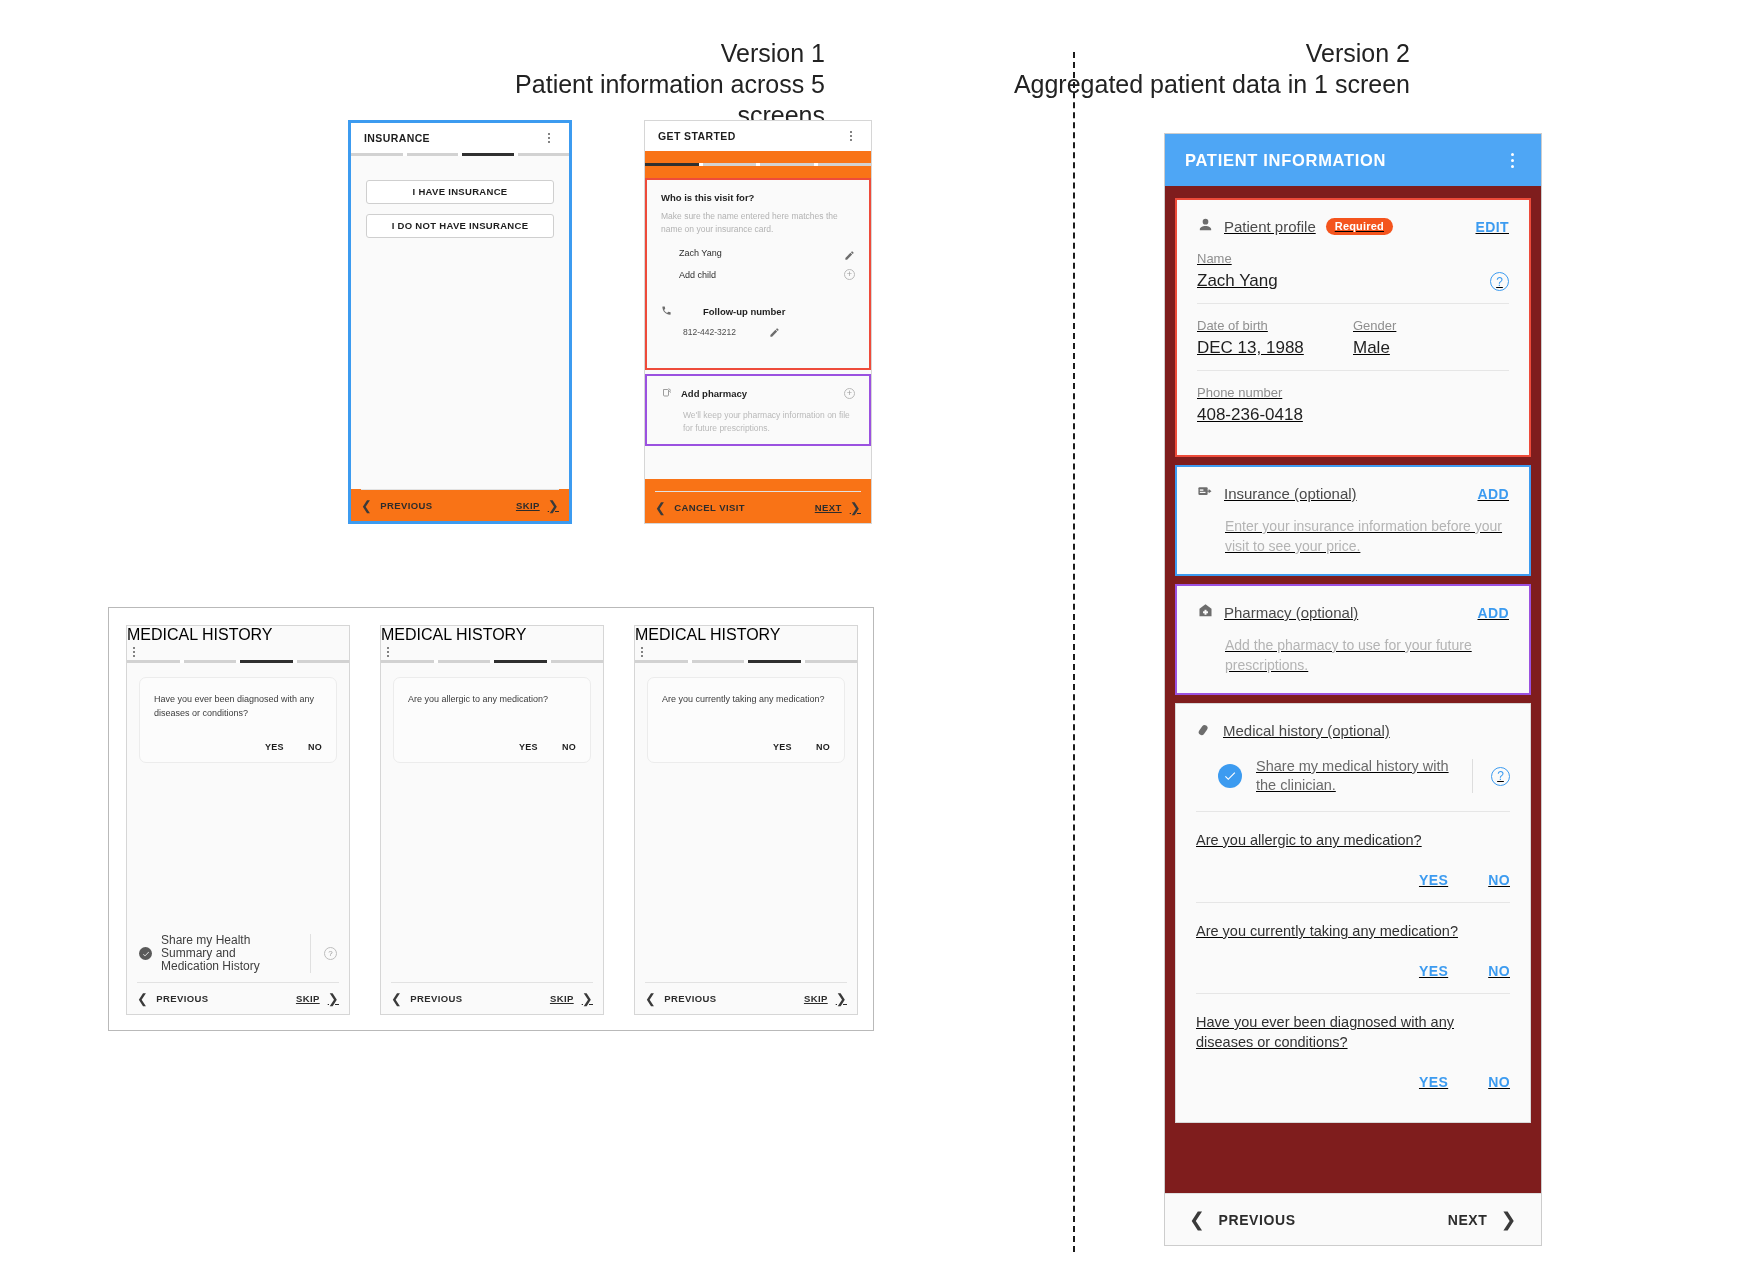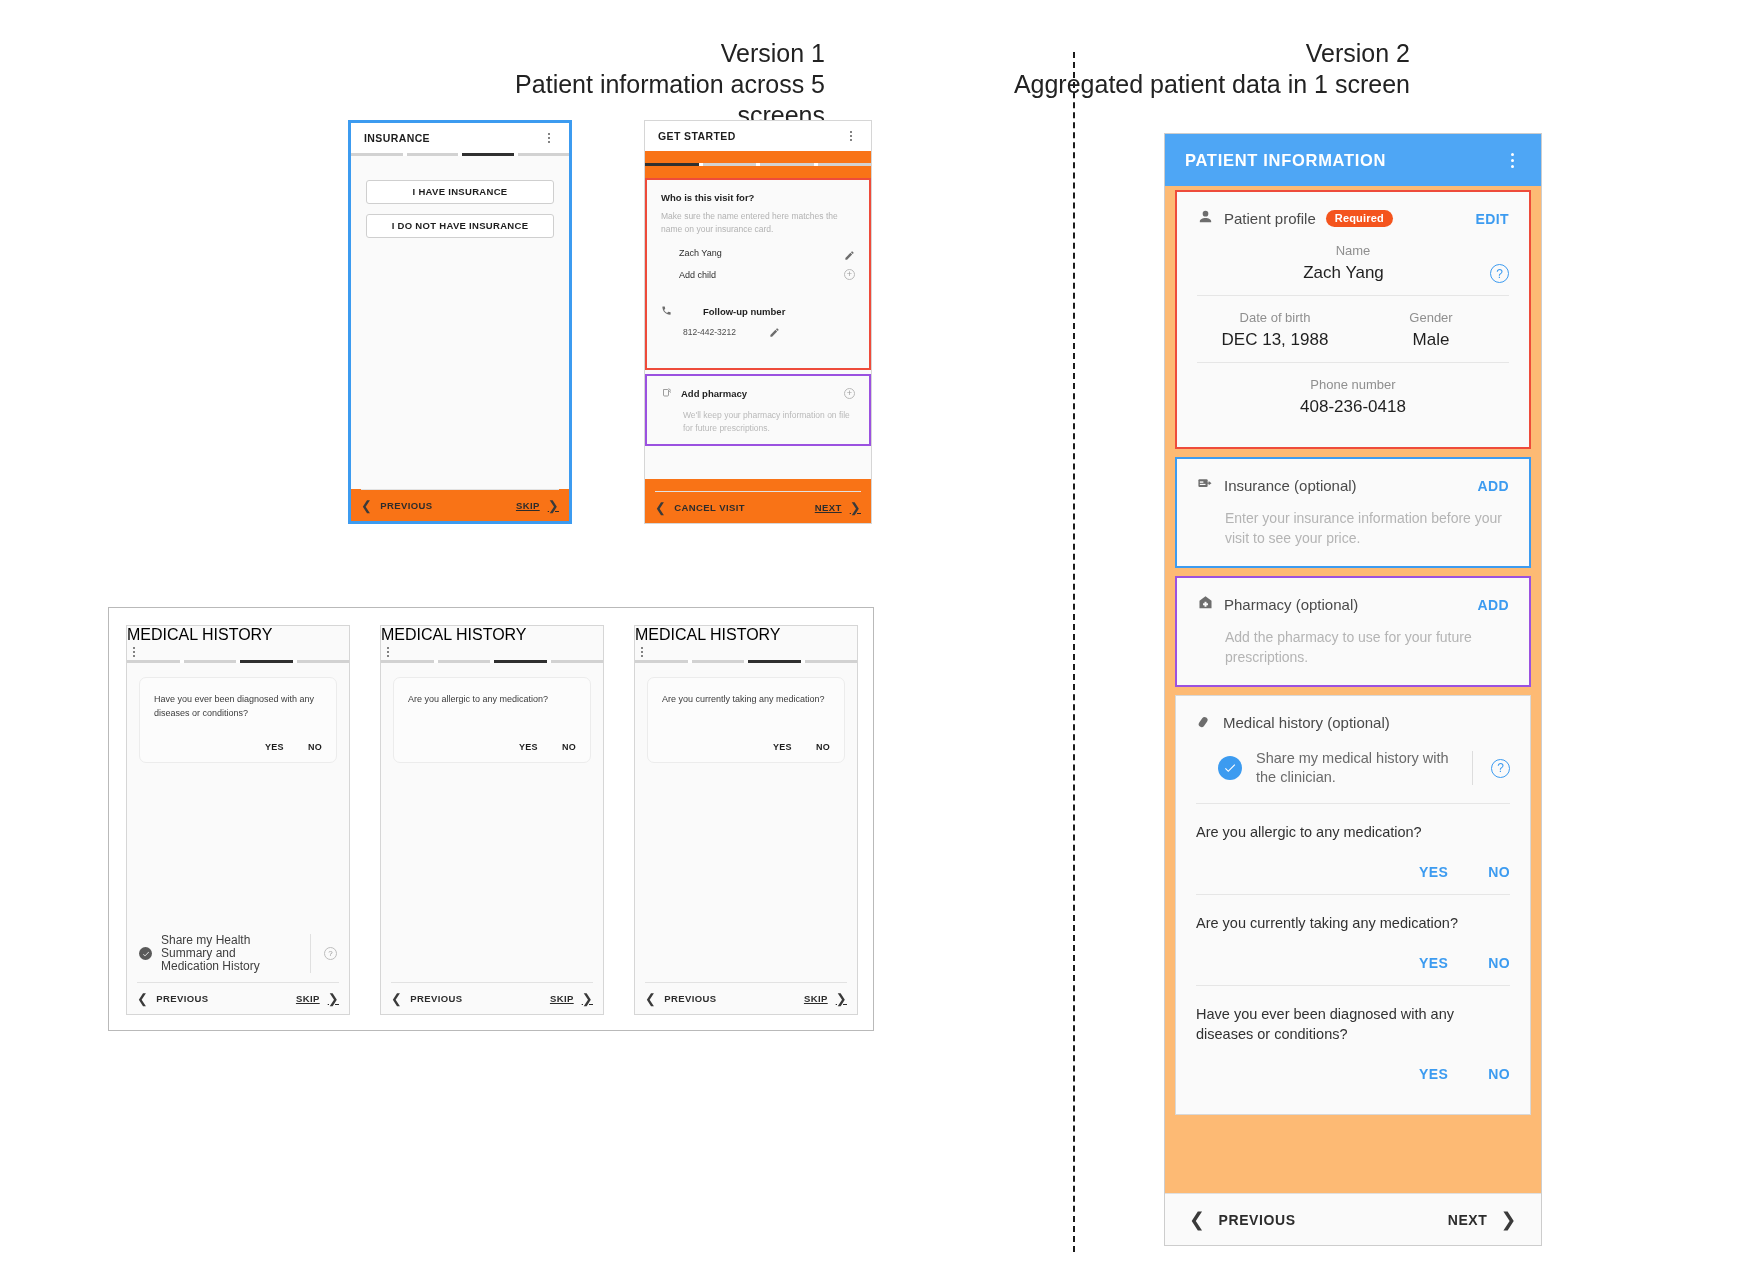--- a/index.html
+++ b/index.html
@@ -184,39 +184,39 @@
   #v2-phone .v2-appbar {
     flex: 0 0 auto; height: 52px; background: #4ea6f5;
     display:flex; align-items:center; padding: 4px 20px;
   }
   #v2-phone .v2-appbar .title {
     flex:1; color:#ffffff; font-size: 16.5px; font-weight: 700; letter-spacing: .7px;
   }
   .kebab-white i { background: #ffffff; width: 3px; height: 3px; }
   .kebab-white { gap: 3px; width: 18px; height: 22px; }
 
-  .v2-scroll { flex: 1; position: relative; background: #fdba74; padding: 4px 10px; overflow: hidden; }
+  .v2-scroll { flex: 1; position: relative; background: #7f1d1d; padding: 12px 10px; overflow: hidden; text-decoration: underline; }
   .v2-card {
     background: #fafafa; border: 1px solid #e0e0e0;
     padding: 16px 20px 18px 20px;
     margin-bottom: 8px;
   }
   .v2-card.red { border: 2px solid #ee4b3a; }
   .v2-card.blue { border: 2px solid #3c9bf0; }
   .v2-card.purple { border: 2px solid #9b51e0; }
   .v2-card.plain { border: 1px solid #d8d8d8; }
 
   .v2-head { display:flex; align-items:center; gap: 10px; }
   .v2-head .hlbl { font-size: 15px; color: #4a4a4a; }
   .v2-head .action { margin-left: auto; font-size: 14px; font-weight: 700; color: #3c9bf0; letter-spacing:.4px; }
   .req-badge {
     background: #f4541d; color:#fff; font-size: 11px; font-weight: 700;
     border-radius: 10px; padding: 2px 9px 3px 9px; letter-spacing: .2px;
   }
-  .v2-field { padding: 14px 0 12px 0; border-bottom: 1px solid #e6e6e6; text-align: center; }
+  .v2-field { padding: 14px 0 12px 0; border-bottom: 1px solid #e6e6e6; }
   .v2-field:last-child { border-bottom: none; }
   .v2-field .flabel { font-size: 13px; color: #8f8f8f; }
   .v2-field .fvalue { font-size: 17px; color: #1f1f1f; margin-top: 5px; }
   .v2-field .row { display:flex; align-items: flex-end; }
   .v2-field .row .grow { flex: 1; }
   .v2-two { display: flex; }
   .v2-two > div { flex: 1; }
   .v2-desc { font-size: 14px; color: #b4b4b4; line-height: 20px; margin-top: 12px; padding-left: 28px; }
 
   .v2-share { display:flex; align-items:center; gap: 14px; padding: 16px 0 16px 22px; border-bottom: 1px solid #e6e6e6; }

